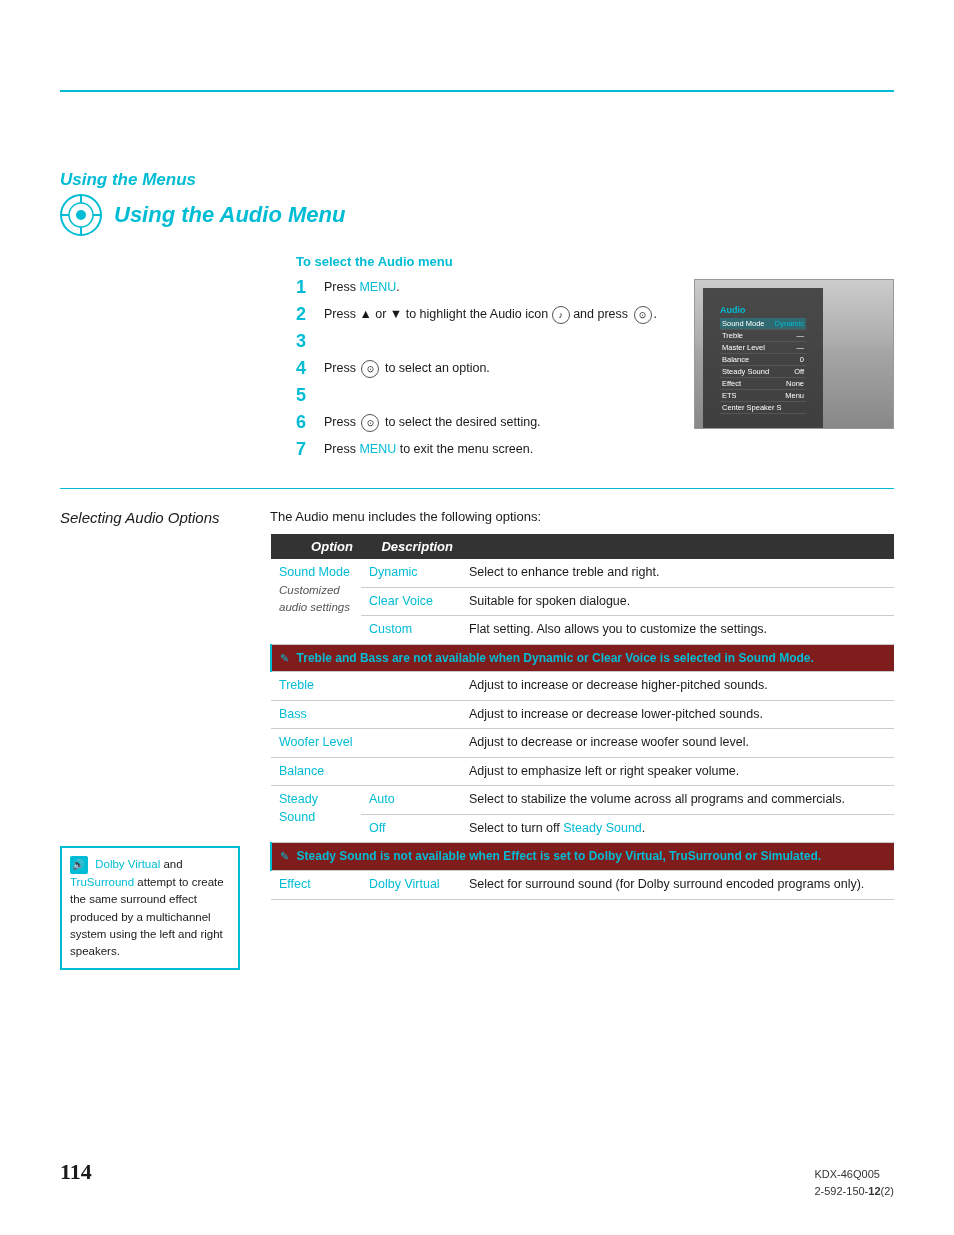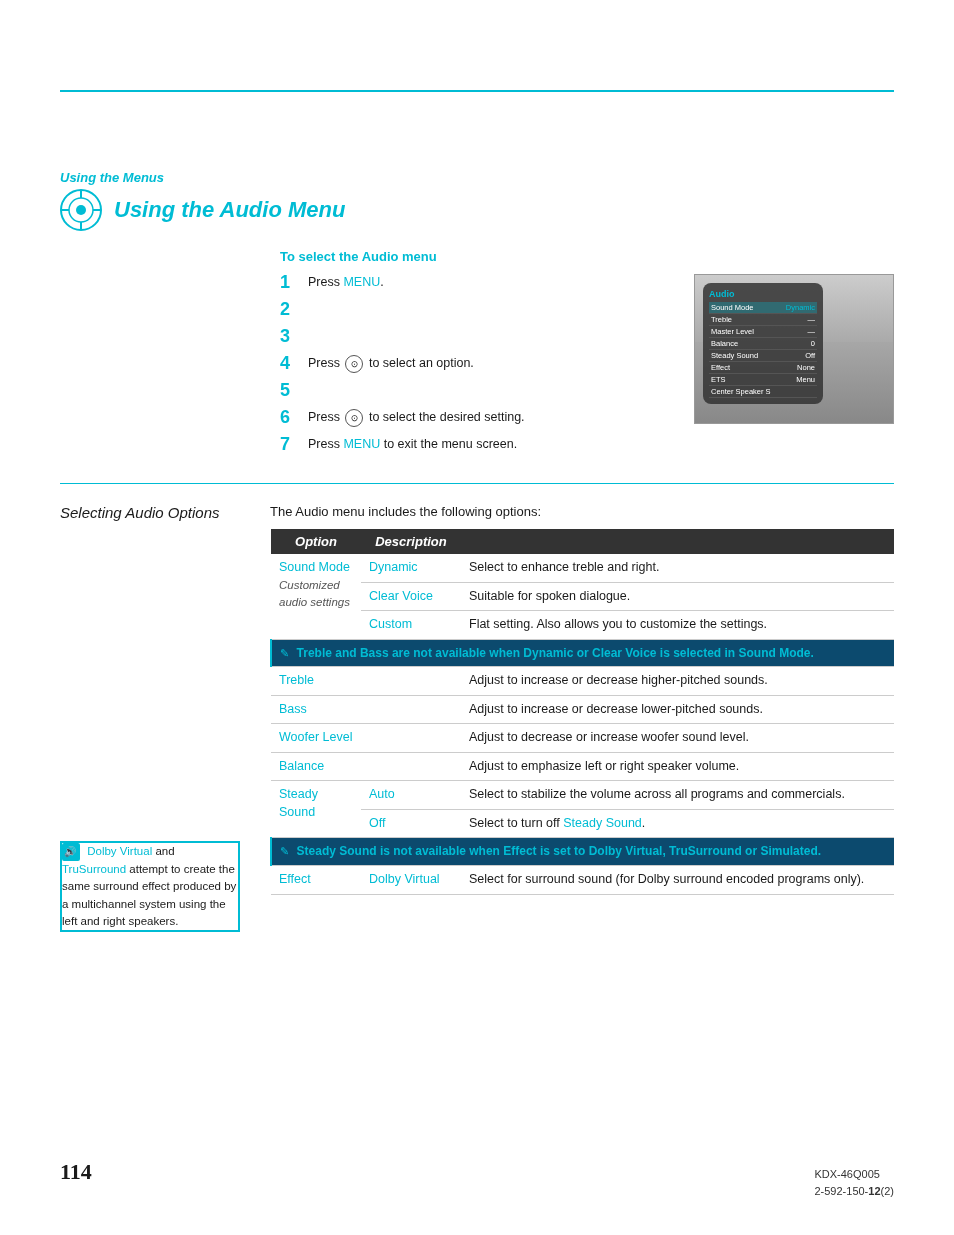--- a/index.html
+++ b/index.html
@@ -28,21 +28,21 @@
       background: #00bcd4;
     }
     .breadcrumb-section {
       margin-top: 110px;
       margin-bottom: 4px;
     }
     .breadcrumb-text {
       font-style: italic;
       font-weight: bold;
       color: #00bcd4;
-      font-size: 13px;
+      font-size: 17px;
     }
     
     .title-row {
       display: flex;
       align-items: center;
       margin-bottom: 18px;
       margin-top: 4px;
     }
     .title-icon {
       width: 42px;
@@ -52,21 +52,21 @@
     }
     .page-title {
       font-size: 22px;
       font-style: italic;
       font-weight: bold;
       color: #00bcd4;
     }
     
     .main-layout {
       display: flex;
-      gap: 0px;
+      gap: 16px;
     }
     .left-sidebar {
       width: 220px;
       flex-shrink: 0;
       padding-right: 20px;
     }
     .right-content {
       flex: 1;
     }
     
@@ -130,24 +130,23 @@
       background: linear-gradient(135deg, #666 0%, #888 40%, #aaa 60%, #777 100%);
       position: relative;
     }
     
     .fake-menu {
       position: absolute;
       top: 8px;
       left: 8px;
       background: rgba(50,50,50,0.85);
       width: 120px;
-      padding: 6px;
+      padding: 17px;
       font-size: 8px;
       color: #fff;
-      border-radius: 8px;
     }
     .fake-menu-title {
       color: #00bcd4;
       font-weight: bold;
       margin-bottom: 3px;
       font-size: 9px;
     }
     .fake-menu-row {
       display: flex;
       justify-content: space-between;
@@ -206,21 +205,21 @@
       width: 100%;
       border-collapse: collapse;
       font-size: 12px;
     }
     .options-table thead tr {
       background: #333;
       color: #fff;
     }
     .options-table thead th {
       padding: 5px 8px;
-      text-align: center;
+      text-align: right;
       font-style: italic;
       font-weight: bold;
       font-size: 13px;
     }
     .options-table td {
       padding: 5px 8px;
       vertical-align: top;
       border-bottom: 1px solid #ccc;
       font-size: 12.5px;
       line-height: 1.4;
@@ -231,33 +230,34 @@
     .option-label {
       color: #00bcd4;
       font-weight: normal;
     }
     .option-sublabel {
       color: #555;
       font-style: italic;
       font-size: 11.5px;
     }
     .note-row td {
-      background: #0c4a6e;
+      background: #7f1d1d;
       border-left: 2px solid #00bcd4;
       font-size: 12px;
       color: #333;
     }
     .note-icon {
       color: #00bcd4;
       font-size: 11px;
       margin-right: 4px;
     }
     
     .sidebar-note-box {
       border: 2px solid #00bcd4;
+      padding: 8px;
       font-size: 11.5px;
       line-height: 1.5;
       margin-top: 8px;
     }
     .sidebar-note-icon {
       width: 18px;
       height: 18px;
       background: #00bcd4;
       display: inline-block;
       border-radius: 2px;
@@ -327,20 +327,24 @@
       <div class="steps-and-image">
         <div class="steps-list">
 
           <div class="step-item">
             <span class="step-number">1</span>
             <span class="step-text">Press <span class="cyan-text">MENU</span>.</span>
           </div>
 
           <div class="step-item">
             <span class="step-number">2</span>
+            <span class="step-text">Press ▲ or ▼ to highlight the Audio icon
+              <span style="display:inline-block;width:18px;height:18px;border:1.5px solid #555;border-radius:50%;text-align:center;line-height:16px;font-size:9px;vertical-align:middle;">♪</span>
+              and press <span class="icon-circle">⊙</span>.
+            </span>
           </div>
 
           <div class="step-item">
             <span class="step-number">3</span>
           </div>
 
           <div class="step-item">
             <span class="step-number">4</span>
             <span class="step-text">Press <span class="icon-circle">⊙</span> to select an option.</span>
           </div>

